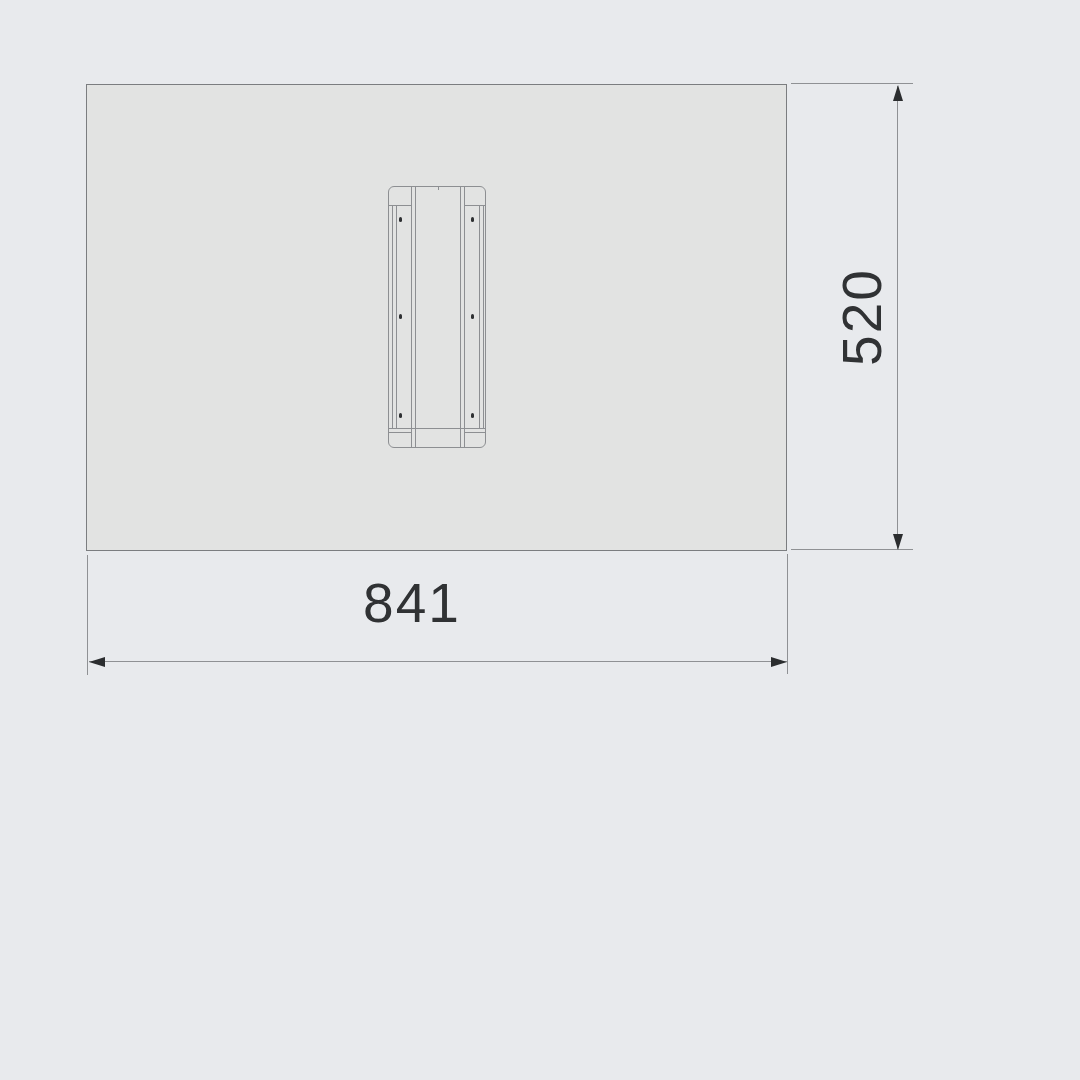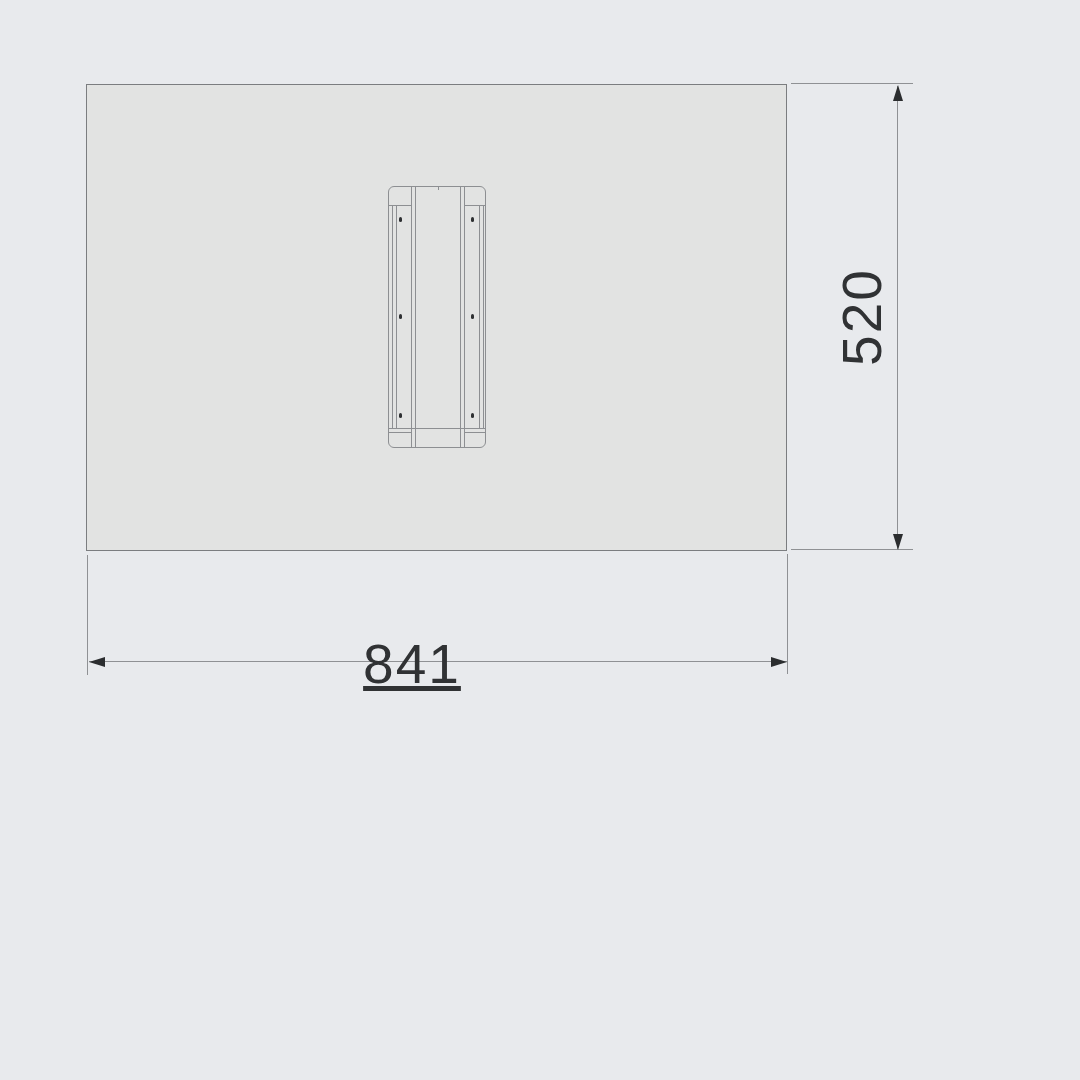--- a/index.html
+++ b/index.html
@@ -98,16 +98,16 @@
     <div class="arrow arrow-down" style="left:892.5px;top:533.5px;"></div>
     <div class="dim-label rot" style="left:762px;top:288.5px;">520</div>
   </div>
 
   <div>
     <div class="dimln" style="left:87px;top:555px;width:1px;height:120px;"></div>
     <div class="dimln" style="left:787px;top:554px;width:1px;height:120px;"></div>
     <div class="dimln" style="left:89px;top:661px;width:698px;height:1px;"></div>
     <div class="arrow arrow-left" style="left:89px;top:656.5px;"></div>
     <div class="arrow arrow-right" style="left:771px;top:656.5px;"></div>
-    <div class="dim-label" style="left:312px;top:636px;text-decoration:underline;">841</div>
+    <div class="dim-label" style="left:312px;top:575px;">841</div>
   </div>
 
 </div>
 
 </body></html>

